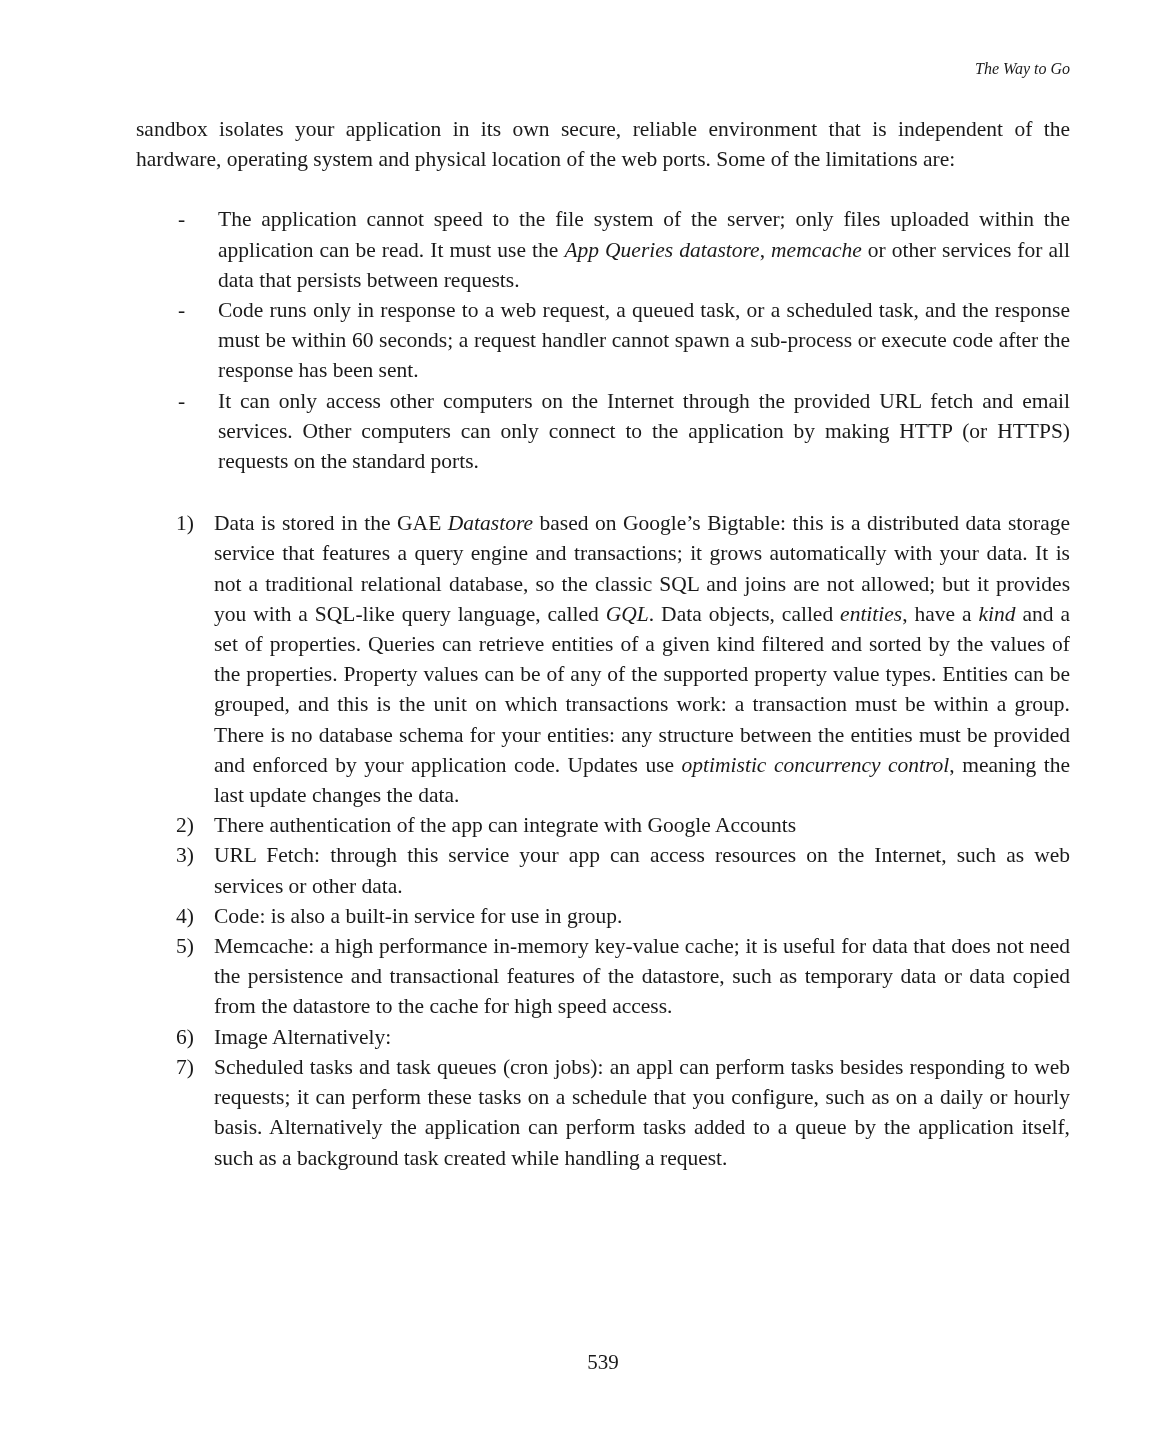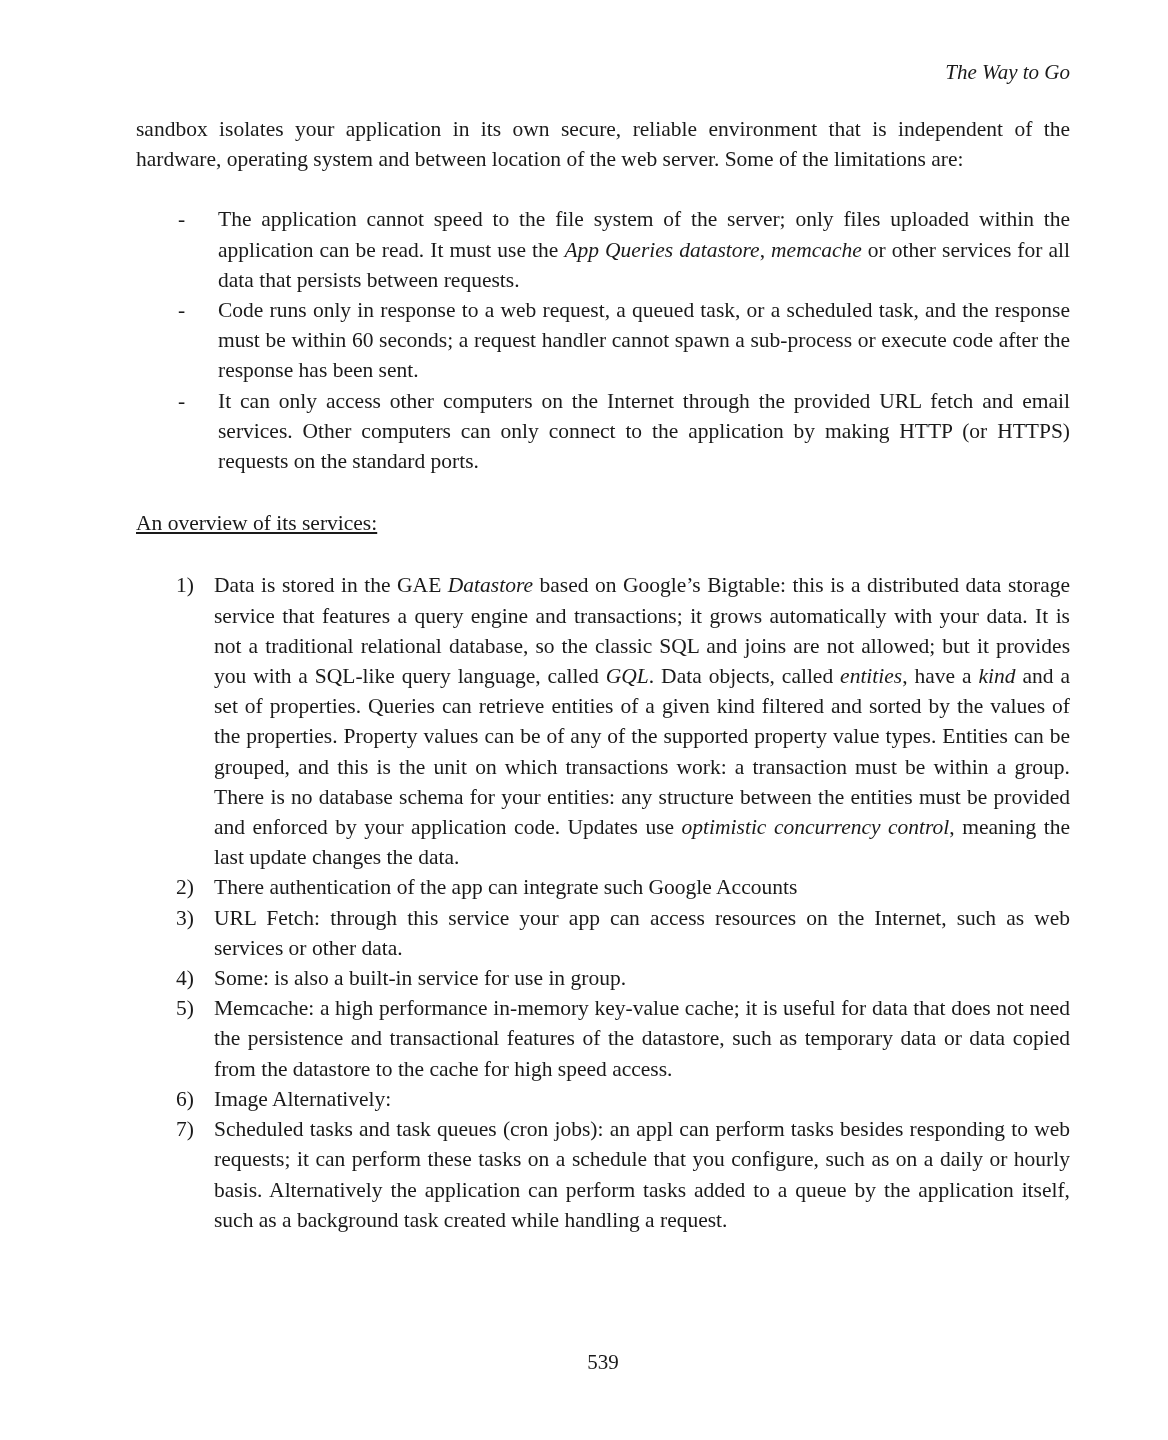--- a/index.html
+++ b/index.html
@@ -1,52 +1,51 @@
 <!DOCTYPE html>
 <html><head>
 <meta charset="utf-8">
 <style>
   html, body { margin: 0; padding: 0; background: #ffffff; }
   body { width: 1168px; height: 1440px; position: relative; overflow: hidden;
          font-family: "Liberation Serif", "DejaVu Serif", serif; color: #1a1a1a; }
-  .header { position: absolute; top: 60px; right: 98px; font-style: italic; font-size: 21px; }
+  .header { position: absolute; top: 60px; right: 98px; font-style: italic; font-size: 16px; }
   .content { position: absolute; left: 136px; top: 114px; width: 934px;
              font-size: 21.5px; line-height: 30.2px; }
   .para { margin: 0; text-align: justify; }
   .dash-list { list-style: none; margin: 30px 0 0 0; padding: 0; }
   .dash-list li { position: relative; padding-left: 82px; text-align: justify; }
   .dash-list li .mark { position: absolute; left: 42px; top: 0; }
   .overview { margin: 32px 0 0 0; text-decoration: underline; }
   .num-list { list-style: none; margin: 32px 0 0 0; padding: 0; }
   .num-list li { position: relative; padding-left: 78px; text-align: justify; }
   .num-list li .num { position: absolute; left: 40px; top: 0; }
   .u { }
   .i { font-style: italic; }
   .footer { position: absolute; top: 1350px; left: 0; width: 1206px; text-align: center; font-size: 21px; }
 </style>
 </head>
 <body>
 
 <div class="header">The Way to Go</div>
 
 <div class="content">
-  <p class="para">sandbox isolates your application in its own secure, reliable environment that is independent of the hardware, operating system and between location of the web server. Some of the limitations are:</p>
+  <p class="para">sandbox isolates your application in its own secure, reliable environment that is independent of the hardware, operating system and physical location of the web ports. Some of the limitations are:</p>
 
   <ul class="dash-list">
       <li><span class="mark">-</span><span>The application cannot speed to the file system of the server; only files uploaded within the application can be read. It must use the </span><span class="i">App Queries datastore</span><span>, </span><span class="i">memcache</span><span> or other services for all data that persists between requests.</span></li>
       <li><span class="mark">-</span><span>Code runs only in response to a web request, a queued task, or a scheduled task, and the response must be within 60 seconds; a request handler cannot spawn a sub-process or execute code after the response has been sent.</span></li>
       <li><span class="mark">-</span><span>It can only access other computers on the Internet through the provided URL fetch and email services. Other computers can only connect to the application by making HTTP (or HTTPS) requests on the standard ports.</span></li>
     </ul>
 
-  <p class="overview">An overview of its services: </p>
 
   <ul class="num-list">
       <li><span class="num">1)</span><span class="u">Data</span><span> is stored in the GAE </span><span class="i">Datastore</span><span> based on Google’s Bigtable: this is a distributed data storage service that features a query engine and transactions; it grows automatically with your data. It is not a traditional relational database, so the classic SQL and joins are not allowed; but it provides you with a SQL-like query language, called </span><span class="i">GQL</span><span>. Data objects, called </span><span class="i">entities</span><span>, have a </span><span class="i">kind</span><span> and a set of properties. Queries can retrieve entities of a given kind filtered and sorted by the values of the properties. Property values can be of any of the supported property value types. Entities can be grouped, and this is the unit on which transactions work: a transaction must be within a group. There is no database schema for your entities: any structure between the entities must be provided and enforced by your application code. Updates use </span><span class="i">optimistic concurrency control</span><span>, meaning the last update changes the data.</span></li>
-      <li><span class="num">2)</span><span class="u">There authentication</span><span> of the app can integrate such Google Accounts</span></li>
+      <li><span class="num">2)</span><span class="u">There authentication</span><span> of the app can integrate with Google Accounts</span></li>
       <li><span class="num">3)</span><span class="u">URL Fetch</span><span>: through this service your app can access resources on the Internet, such as web services or other data.</span></li>
-      <li><span class="num">4)</span><span class="u">Some</span><span>: is also a built-in service for use in group.</span></li>
+      <li><span class="num">4)</span><span class="u">Code</span><span>: is also a built-in service for use in group.</span></li>
       <li><span class="num">5)</span><span class="u">Memcache</span><span>: a high performance in-memory key-value cache; it is useful for data that does not need the persistence and transactional features of the datastore, such as temporary data or data copied from the datastore to the cache for high speed access.</span></li>
       <li><span class="num">6)</span><span class="u">Image Alternatively</span><span>:</span></li>
       <li><span class="num">7)</span><span class="u">Scheduled tasks and task queues </span><span>(cron jobs): an appl can perform tasks besides responding to web requests; it can perform these tasks on a schedule that you configure, such as on a daily or hourly basis. Alternatively the application can perform tasks added to a queue by the application itself, such as a background task created while handling a request.</span></li>
     </ul>
 </div>
 
 <div class="footer">539</div>
 
 </body></html>

